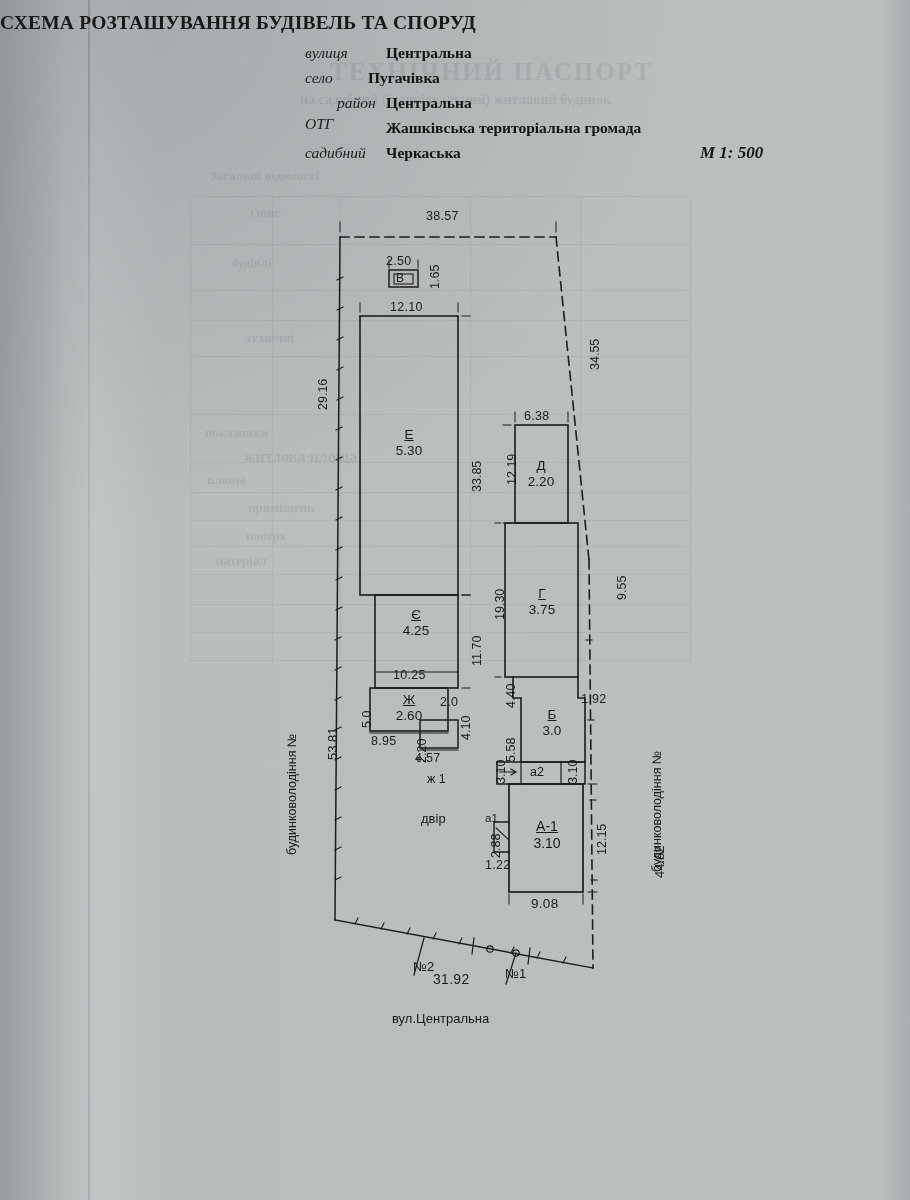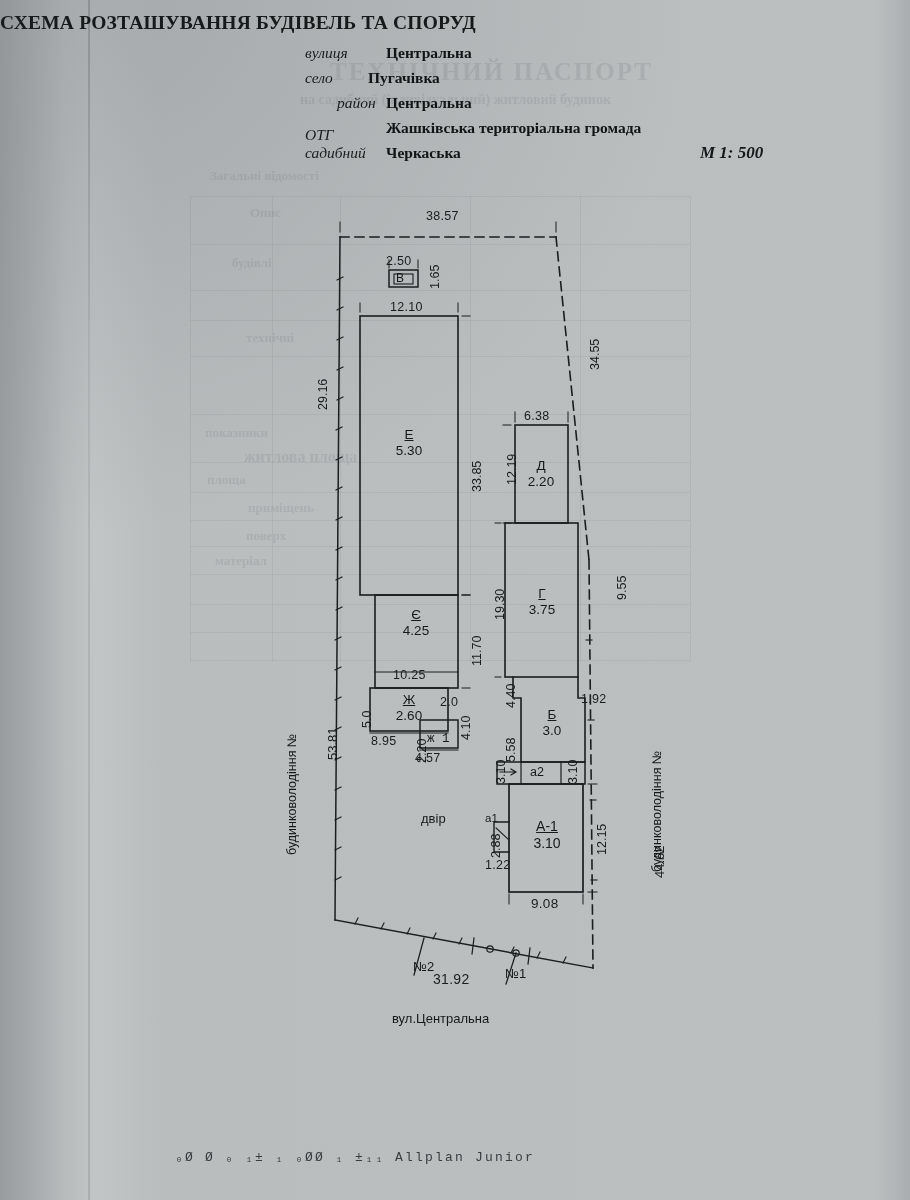--- a/index.html
+++ b/index.html
@@ -138,21 +138,21 @@
 
   <div class="meta-key" style="left:305px;top:44px;">вулиця</div>
   <div class="meta-val" style="left:386px;top:44px;">Центральна</div>
 
   <div class="meta-key" style="left:305px;top:69px;">село</div>
   <div class="meta-val" style="left:368px;top:69px;">Пугачівка</div>
 
   <div class="meta-key" style="left:305px;top:94px;margin-left:32px;">район</div>
   <div class="meta-val" style="left:386px;top:94px;">Центральна</div>
 
-  <div class="meta-key" style="left:305px;top:126px;">ОТГ</div>
+  <div class="meta-key" style="left:305px;top:115px;">ОТГ</div>
   <div class="meta-val" style="left:386px;top:119px;">Жашківська територіальна громада</div>
 
   <div class="meta-key" style="left:305px;top:144px;">садибний</div>
   <div class="meta-val" style="left:386px;top:144px;">Черкаська</div>
 
   <div class="scale">М 1: 500</div>
 </div>
 
 <div id="drawing">
 
@@ -306,21 +306,21 @@
   </div>
 
   <div class="vlabel" style="left:360px;top:728px;">5.0</div>
   <div class="dimtxt" style="left:371px;top:734px;">8.95</div>
   <div class="vlabel" style="left:415px;top:763px;">2.20</div>
   <div class="bldlabel" style="left:383px;top:692px;width:52px;">
     <span class="ltr">Ж</span>
     <span class="num">2.60</span>
   </div>
 
-  <div class="plainlabel" style="left:427px;top:732px;font-family:Liberation Mono, monospace;">ж 1</div>
+  <div class="plainlabel" style="left:427px;top:772px;">ж 1</div>
   <div class="dimtxt" style="left:415px;top:751px;">4.57</div>
   <div class="vlabel" style="left:459px;top:740px;">4.10</div>
   <div class="dimtxt" style="left:440px;top:695px;">2.0</div>
 
   <div class="dimtxt" style="left:524px;top:409px;">6.38</div>
   <div class="vlabel" style="left:505px;top:485px;">12.19</div>
   <div class="bldlabel" style="left:516px;top:458px;width:50px;">
     <span class="ltr">Д</span>
     <span class="num">2.20</span>
   </div>
@@ -347,14 +347,13 @@
     <span class="ltr">А-1</span>
     <span class="num">3.10</span>
   </div>
   <div class="dimtxt" style="left:531px;top:896px;font-size:13.5px;">9.08</div>
   <div class="vlabel" style="left:595px;top:855px;">12.15</div>
 
   <div class="plainlabel" style="left:485px;top:812px;font-size:11.5px;">а1</div>
   <div class="vlabel" style="left:489px;top:858px;">2.88</div>
   <div class="dimtxt" style="left:485px;top:858px;">1.22</div>
 
-  <div class="footer">₀Ø  Ø  ₀  ₁±  ₁   ₀ØØ ₁    ±₁₁ Allplan Junior</div>
 </div>
 
 </body></html>

